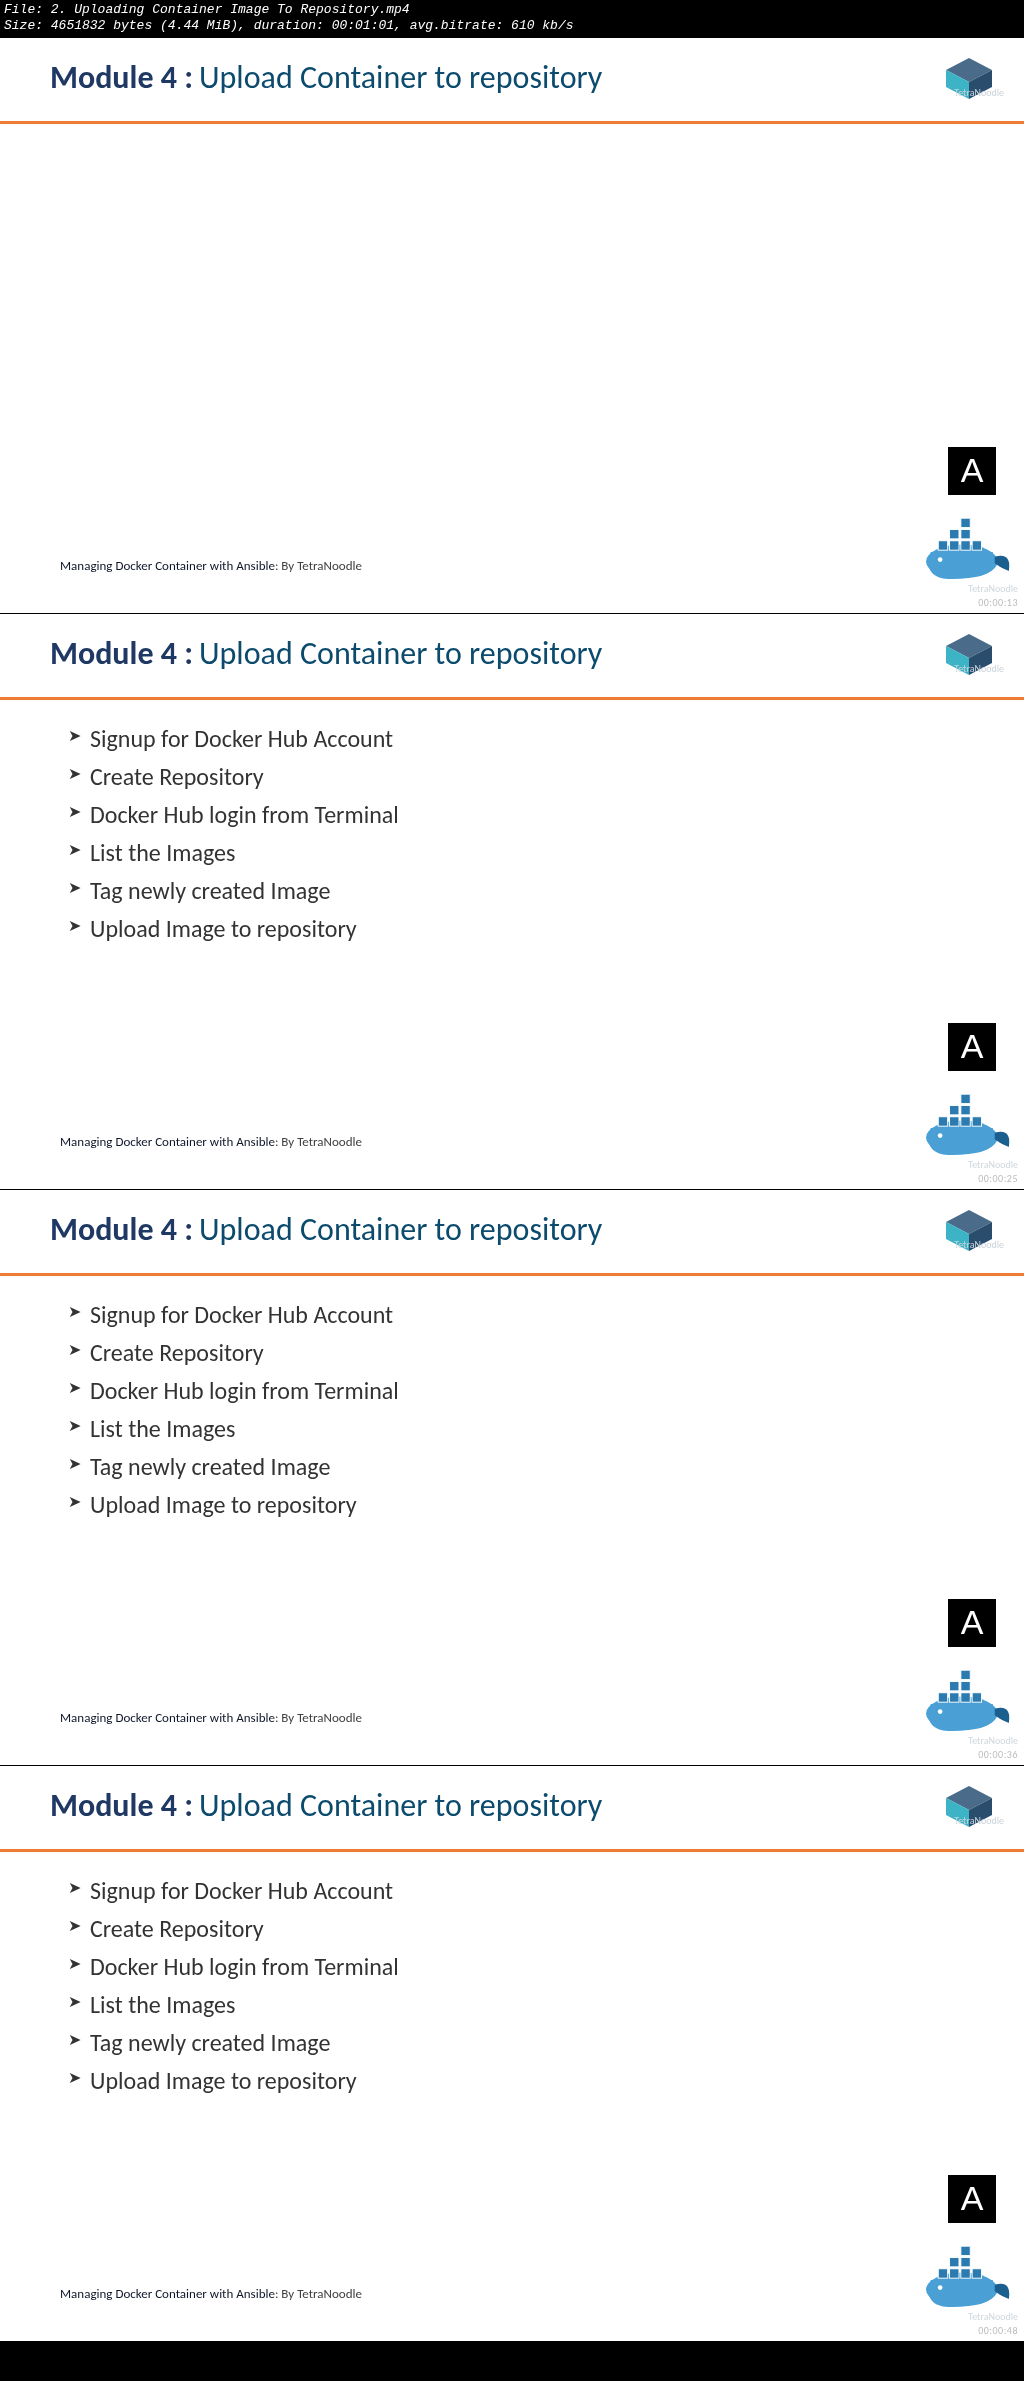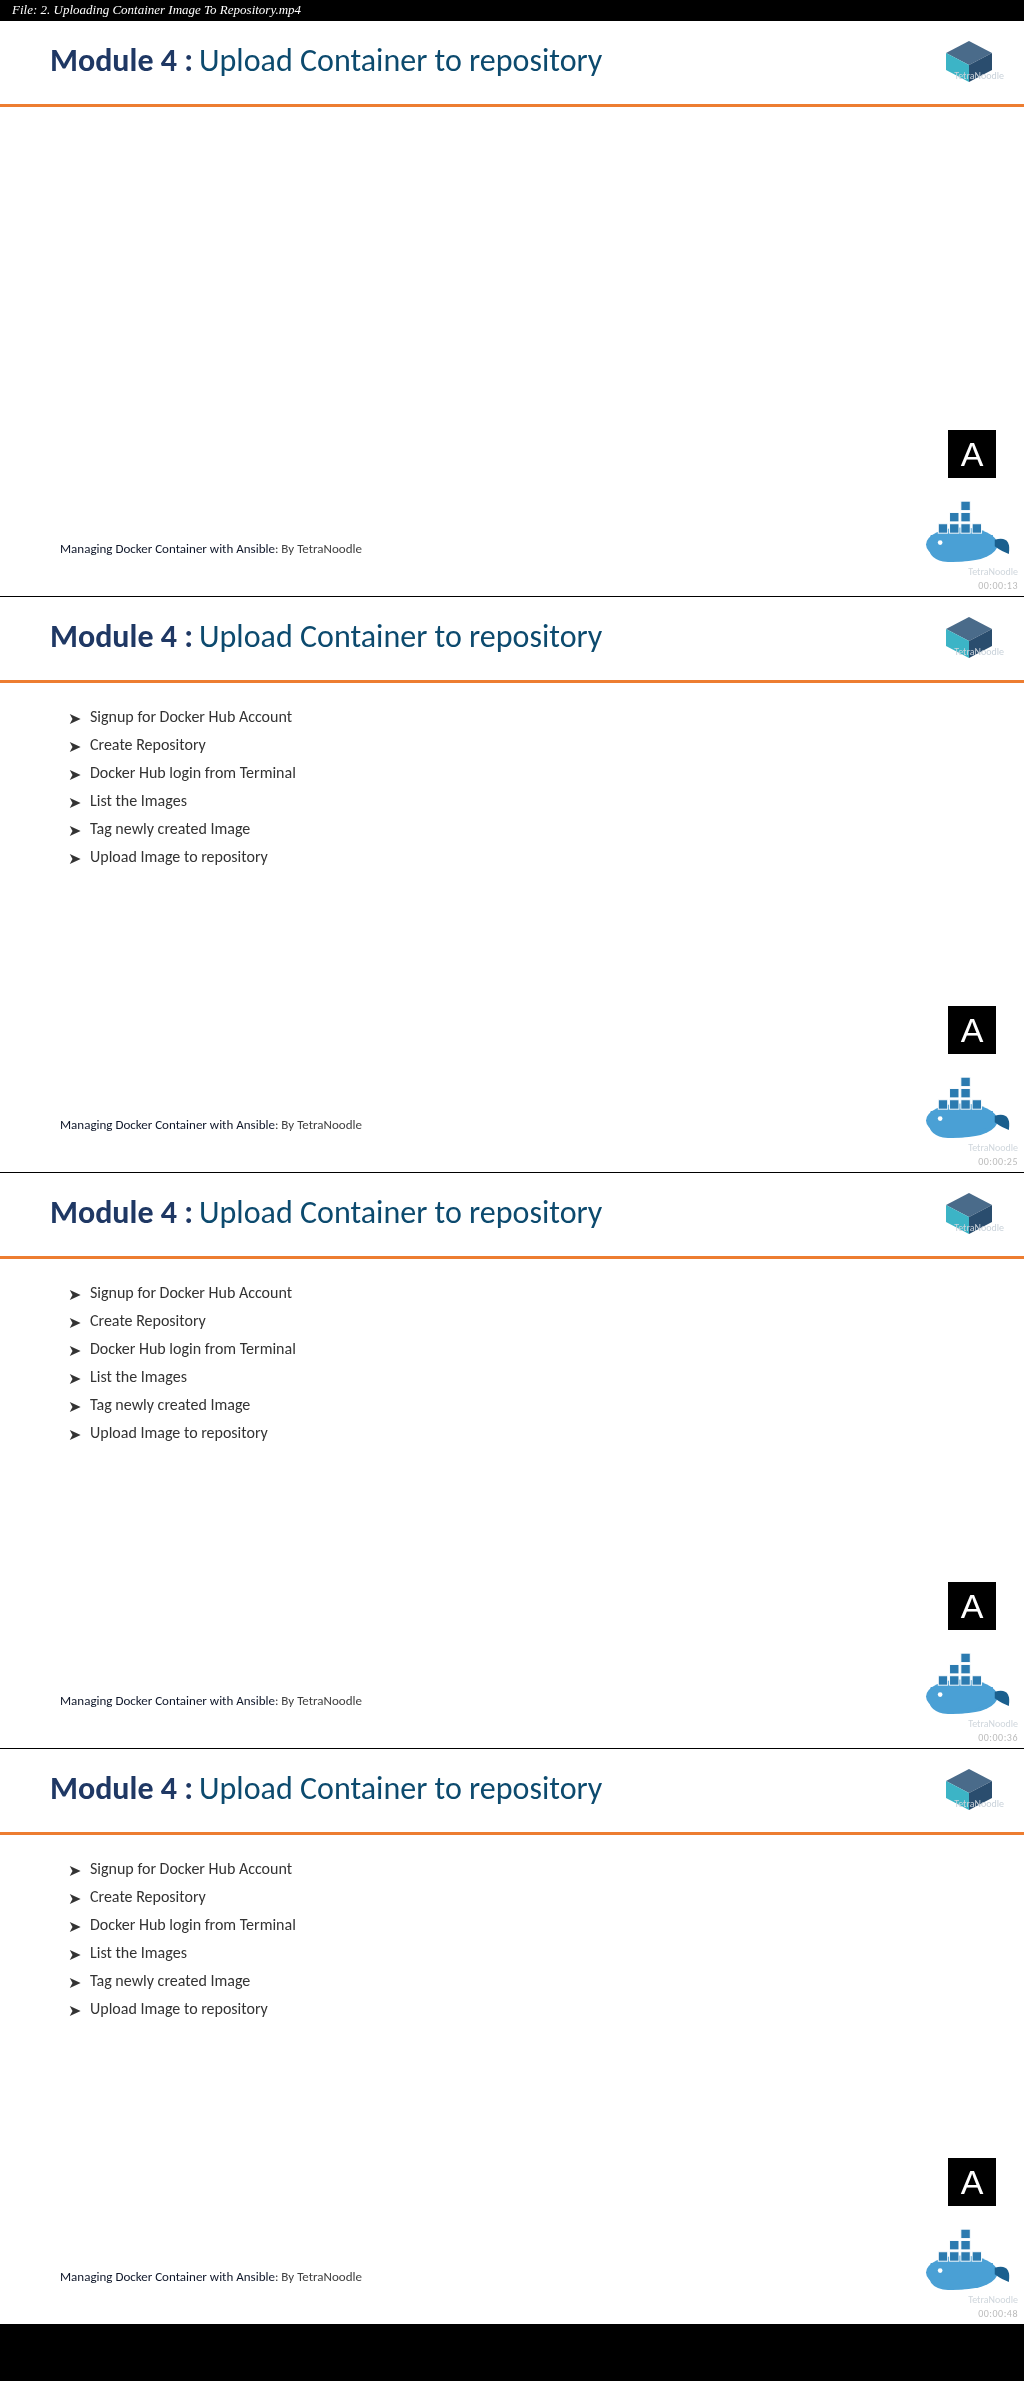--- a/index.html
+++ b/index.html
@@ -4,25 +4,25 @@
 <style>
   * { margin: 0; padding: 0; box-sizing: border-box; }
   body {
     background: #000;
     font-family: Calibri, 'Segoe UI', Arial, sans-serif;
     width: 1024px;
   }
   .media-info {
     background: #000;
     color: #fff;
-    padding: 2px 12px;
+    padding: 2px 4px;
     font-style: italic;
     font-size: 13px;
     line-height: 1.25;
-    font-family: Liberation Serif, serif;
+    font-family: Liberation Mono, monospace;
   }
   .slide {
     background: #fff;
     width: 1024px;
     height: 576px;
     position: relative;
     border-top: 1px solid #000;
   }
   .slide-title {
     padding: 20px 0 24px 50px;
@@ -54,21 +54,21 @@
   .corner-logo svg { width: 100%; height: 100%; }
   .watermark {
     position: absolute;
     top: 48px;
     right: 20px;
     font-size: 10px;
     color: #c9d2da;
   }
   .bullets {
     padding: 24px 8px 0 68px;
-    font-size: 16px;
+    font-size: 24px;
     color: #333;
   }
   .bullets li {
     list-style: none;
     margin-bottom: 9px;
     position: relative;
     padding-left: 22px;
   }
   .bullets li::before {
     content: "➤";
@@ -123,20 +123,21 @@
     bottom: 18px;
     font-size: 10px;
     color: #d0d7dd;
   }
 </style>
 </head>
 <body>
 
 <div class="media-info">
   <div>File: 2. Uploading Container Image To Repository.mp4</div>
+  <div>Size: 4651832 bytes (4.44 MiB), duration: 00:01:01, avg.bitrate: 610 kb/s</div>
 </div>
 
 <div class="slide">
   <div class="corner-logo">
     <svg viewBox="0 0 50 45">
         <polygon points="25,2 48,14 25,26 2,14" fill="#4a6b8a"></polygon>
         <polygon points="2,14 25,26 25,43 2,31" fill="#3cb4c6"></polygon>
         <polygon points="48,14 25,26 25,43 48,31" fill="#2a4d6e"></polygon>
       </svg>
   </div>

